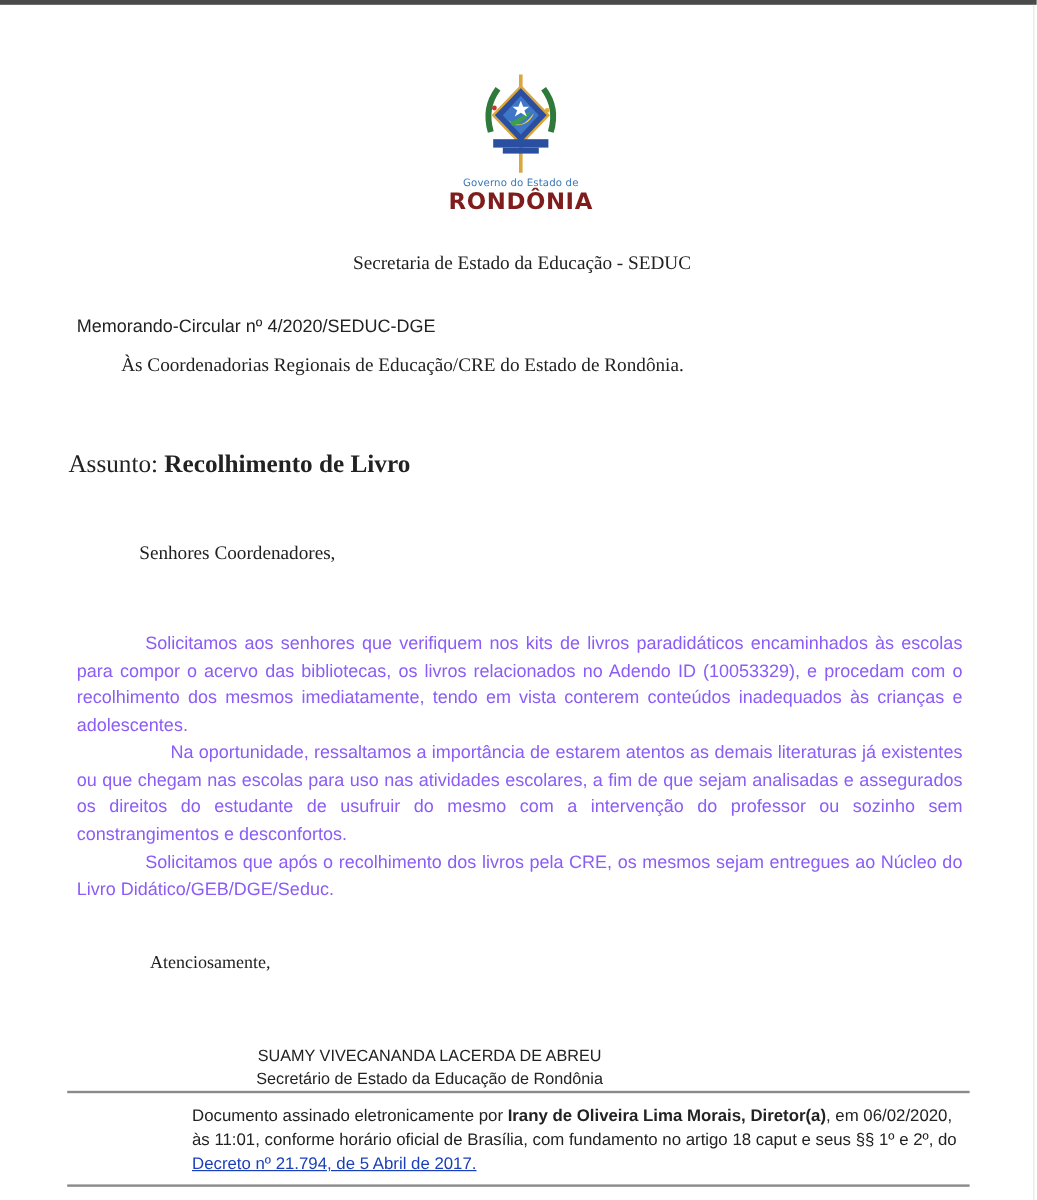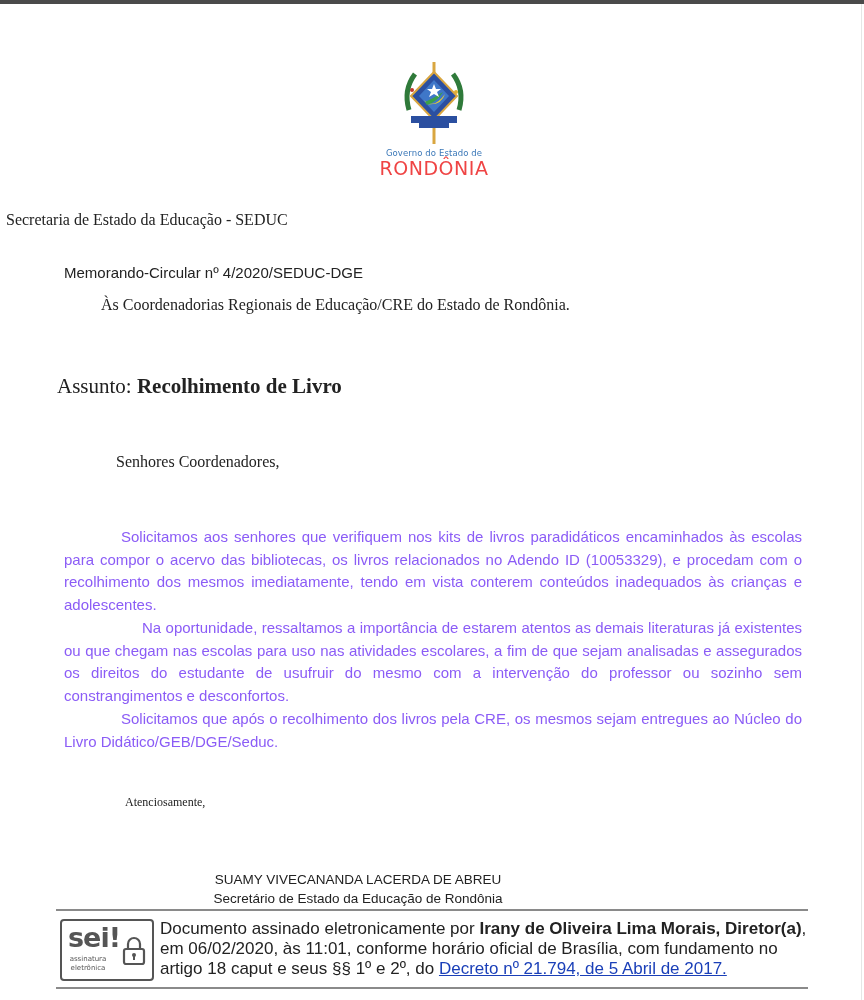--- a/index.html
+++ b/index.html
@@ -9,51 +9,51 @@
     .top-strip { position: absolute; left: 0; top: 0; width: 864px; height: 4px; background: #4a4a4a; }
     .right-border { position: absolute; right: 2px; top: 4px; width: 1px; height: 996px; background: #e6e6e6; }
 
     .print-header { position: absolute; top: 4px; left: 0; width: 864px; height: 20px; font-family: "Liberation Serif", serif; font-size: 13.5px; color: #2a2a2a; }
     .print-title { position: absolute; left: 0; top: 1px; white-space: nowrap; }
     .print-url { position: absolute; right: 10px; top: 1px; white-space: nowrap; }
 
     .logo { position: absolute; left: 372px; top: 60px; width: 124px; height: 130px; text-align: center; }
     .logo svg { display: block; margin: 0 auto; }
     .logo-caption { font-family: "DejaVu Sans", sans-serif; font-size: 8.5px; color: #3b78b8; margin-top: 2px; letter-spacing: 0.1px; }
-    .logo-name { font-family: "DejaVu Sans", sans-serif; font-weight: normal; font-size: 19px; color: #ef4444; letter-spacing: 0.5px; line-height: 20px; }
+    .logo-name { font-family: "DejaVu Sans", sans-serif; font-weight: bold; font-size: 19px; color: #7f1d1d; letter-spacing: 0.5px; line-height: 20px; }
 
-    .secretaria { position: absolute; top: 211px; left: 0; width: 864px; text-align: left; font-size: 16px; color: #222; padding-left: 6px; }
+    .secretaria { position: absolute; top: 211px; left: 0; width: 864px; text-align: center; font-size: 16px; color: #222; padding-left: 6px; }
 
     .memo-number { position: absolute; left: 64px; top: 264px; font-family: "Liberation Sans", sans-serif; font-size: 15px; color: #222; }
     .recipient { position: absolute; left: 57px; top: 296px; font-size: 16px; color: #222; margin-left: 44px; }
 
     .subject { position: absolute; left: 57px; top: 374px; font-size: 21px; color: #222; }
     .subject b { font-weight: bold; }
 
     .greeting { position: absolute; left: 116px; top: 453px; font-size: 16px; color: #222; }
 
     .body-text { position: absolute; left: 64px; width: 738px; font-family: Liberation Sans, sans-serif; font-size: 15px; line-height: 22.5px; color: #8b5cf6; text-align: justify; }
     .p1 { top: 526px; }
     .p2 { top: 617px; }
     .p3 { top: 708px; }
     .indent { display: inline-block; width: 57px; }
     .indent-p2 { display: inline-block; width: 78px; }
 
-    .closing { position: absolute; left: 125px; top: 795px; font-size: 12px; color: #222; }
+    .closing { position: absolute; left: 125px; top: 795px; font-size: 15px; color: #222; }
 
     .signatory { position: absolute; left: 0; width: 708px; text-align: center; font-family: "Liberation Sans", sans-serif; font-size: 13.5px; color: #222; }
     .sig-name { top: 872px; padding-left: 8px; }
     .sig-role { top: 891px; padding-left: 8px; }
 
     .sig-box { position: absolute; left: 56px; top: 909px; width: 752px; height: 80px; border-top: 2px solid #8a8a8a; border-bottom: 2px solid #8a8a8a; }
     .seal { position: absolute; left: 4px; top: 8px; width: 94px; height: 62px; border: 2px solid #555; border-radius: 4px; background: #fff; }
     .seal-word { position: absolute; left: 6px; top: 2px; font-family: "DejaVu Sans", sans-serif; font-weight: bold; font-size: 27px; color: #555; letter-spacing: -1px; line-height: 30px; }
     .seal-sub { position: absolute; left: 6px; top: 34px; font-family: "DejaVu Sans", sans-serif; font-size: 7px; line-height: 9px; color: #555; text-align: center; width: 40px; }
     .seal-lock { position: absolute; left: 60px; top: 15px; }
-    .sig-text { position: absolute; left: 104px; top: 8px; width: 648px; font-family: "Liberation Sans", sans-serif; font-size: 17px; line-height: 20px; color: #222; }
+    .sig-text { position: absolute; left: 104px; top: 8px; width: 648px; font-family: "Liberation Sans", sans-serif; font-size: 14px; line-height: 20px; color: #222; }
     .sig-text b { font-weight: bold; }
     .sig-text a { color: #1a3fb8; text-decoration: underline; }
   </style>
 </head>
 <body>
 
 <div class="top-strip"></div>
 <div class="right-border"></div>
 
 <div class="print-header">
@@ -93,27 +93,14 @@
 <div class="body-text p1"><span class="indent"></span><span>Solicitamos aos senhores que verifiquem nos kits de livros paradidáticos encaminhados às escolas para compor o acervo das bibliotecas, os livros relacionados no Adendo ID (10053329),  e procedam com o recolhimento dos mesmos imediatamente,  tendo em vista conterem conteúdos inadequados às crianças e adolescentes.</span></div>
 <div class="body-text p2"><span class="indent-p2"></span><span>Na oportunidade, ressaltamos a importância de estarem atentos as demais literaturas já existentes ou que chegam nas escolas para uso nas atividades escolares, a fim de que sejam analisadas e assegurados os direitos do estudante de usufruir do mesmo com a intervenção do professor ou sozinho sem constrangimentos e desconfortos.</span></div>
 <div class="body-text p3"><span class="indent"></span><span>Solicitamos que após o recolhimento dos livros pela CRE, os mesmos sejam entregues ao Núcleo do Livro Didático/GEB/DGE/Seduc.</span></div>
 
 <div class="closing">Atenciosamente,</div>
 
 <div class="signatory sig-name">SUAMY VIVECANANDA LACERDA DE ABREU</div>
 <div class="signatory sig-role">Secretário de Estado da Educação de Rondônia</div>
 
 <div class="sig-box">
-  <div class="seal">
-    <div class="seal-word">sei!</div>
-    <div class="seal-sub">
-      <div>assinatura</div>
-      <div>eletrônica</div>
-    </div>
-    <svg class="seal-lock" width="24" height="30" viewBox="0 0 24 30">
-      <path d="M6 13 V8 a6 6 0 0 1 12 0 V13" fill="none" stroke="#555" stroke-width="2.2"></path>
-      <rect x="2" y="13" width="20" height="15" rx="2" fill="none" stroke="#555" stroke-width="2.2"></rect>
-      <circle cx="12" cy="19" r="2" fill="#555"></circle>
-      <rect x="11" y="19" width="2" height="5" fill="#555"></rect>
-    </svg>
-  </div>
   <div class="sig-text"><span>Documento assinado eletronicamente por </span><b>Irany de Oliveira Lima Morais, Diretor(a)</b><span>, em 06/02/2020, às 11:01, conforme horário oficial de Brasília, com fundamento no artigo 18 caput e seus §§ 1º e 2º, do </span><a href="#">Decreto nº 21.794, de 5 Abril de 2017.</a></div>
 </div>
 
 </body></html>

